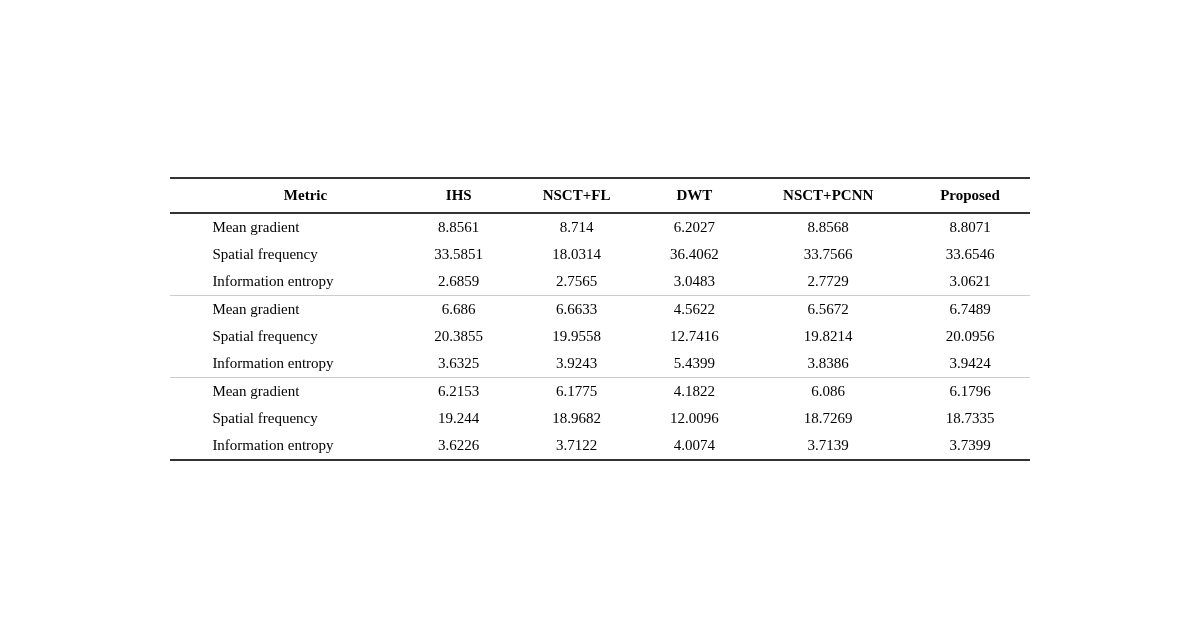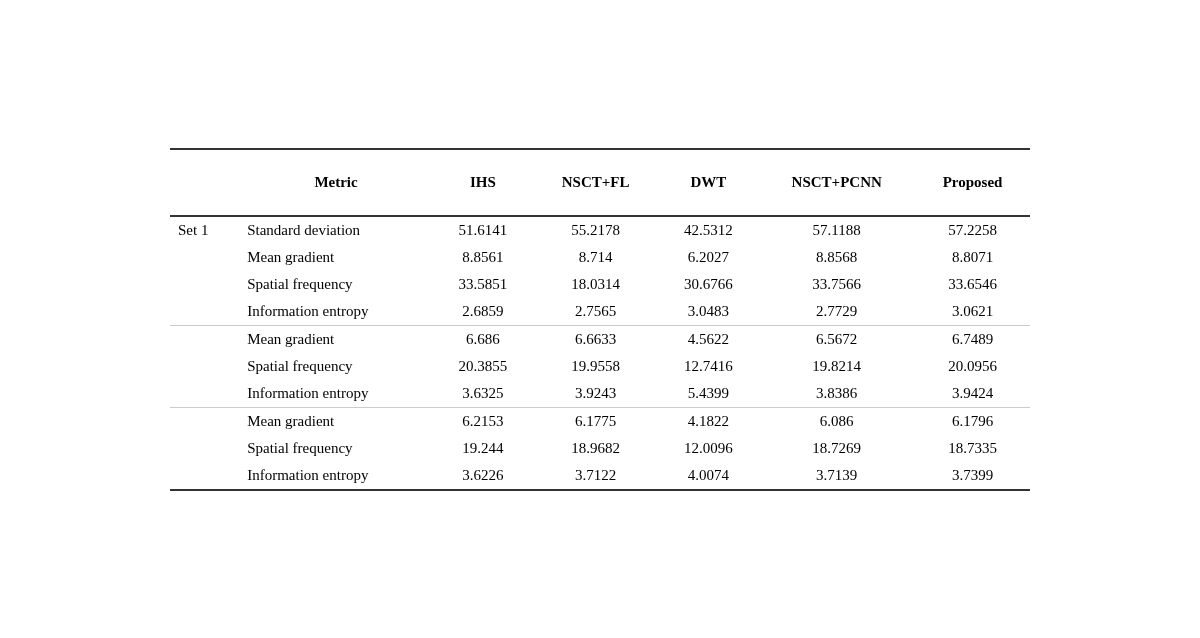--- a/index.html
+++ b/index.html
@@ -31,21 +31,21 @@
     }
 
     thead tr {
       border-top: 2px solid #333;
       border-bottom: 2px solid #333;
     }
 
     th {
       font-weight: bold;
       text-align: center;
-      padding: 24px 12px;
+      padding: 8px 12px;
       font-size: 15px;
     }
 
     th.metric-header {
       text-align: center;
     }
 
     tbody tr {
       border: none;
     }
@@ -85,44 +85,35 @@
         <th></th>
         <th class="metric-header">Metric</th>
         <th>IHS</th>
         <th>NSCT+FL</th>
         <th>DWT</th>
         <th>NSCT+PCNN</th>
         <th>Proposed</th>
       </tr>
     </thead>
     <tbody id="table-body">
-    <tr>
-          <td class="set-label">Set 1</td>
-          <td class="metric-name">Standard deviation</td>
-          <td>51.6141</td>
-          <td>55.2178</td>
-          <td>42.5312</td>
-          <td>57.1188</td>
-          <td>57.2258</td>
-        </tr>
         <tr>
           <td class="set-label"></td>
           <td class="metric-name">Mean gradient</td>
           <td>8.8561</td>
           <td>8.714</td>
           <td>6.2027</td>
           <td>8.8568</td>
           <td>8.8071</td>
         </tr>
         <tr>
           <td class="set-label"></td>
           <td class="metric-name">Spatial frequency</td>
           <td>33.5851</td>
           <td>18.0314</td>
-          <td>30.6766</td>
+          <td>36.4062</td>
           <td>33.7566</td>
           <td>33.6546</td>
         </tr>
         <tr class="last-in-group">
           <td class="set-label"></td>
           <td class="metric-name">Information entropy</td>
           <td>2.6859</td>
           <td>2.7565</td>
           <td>3.0483</td>
           <td>2.7729</td>

